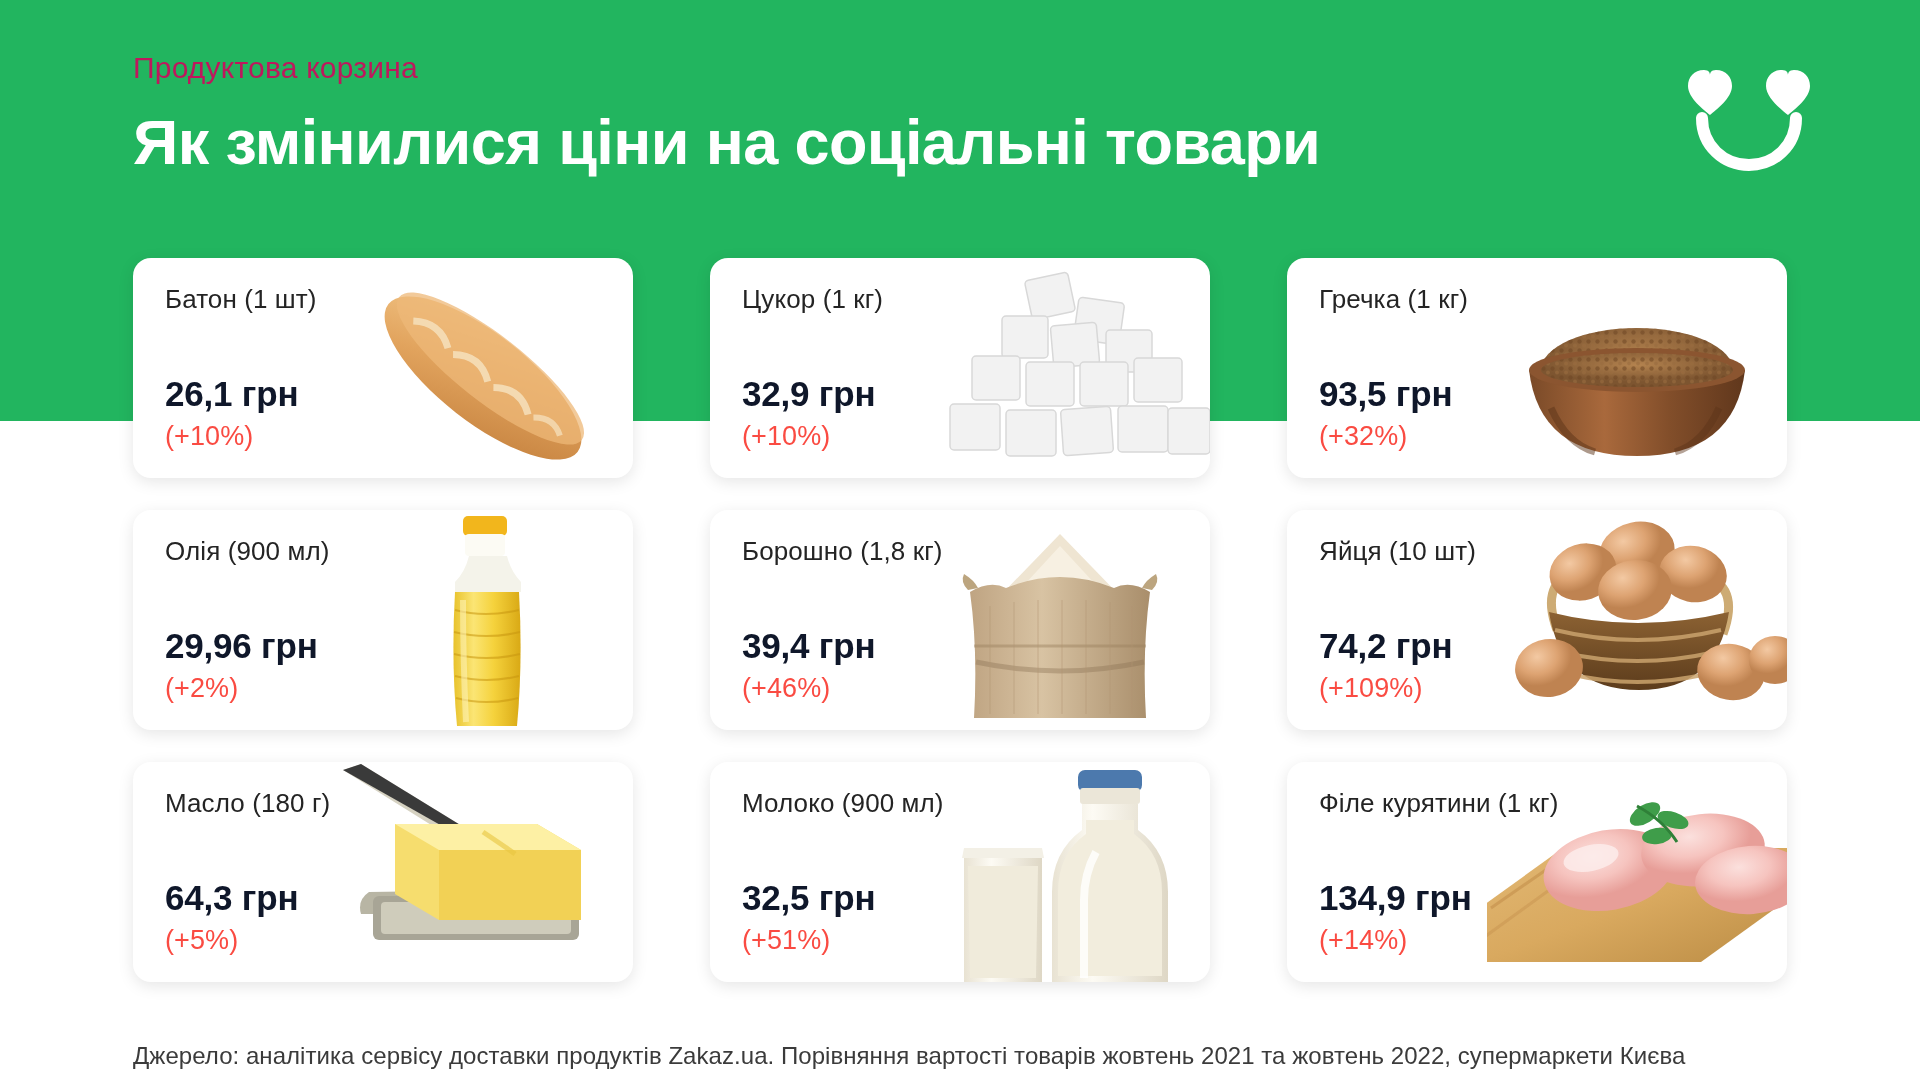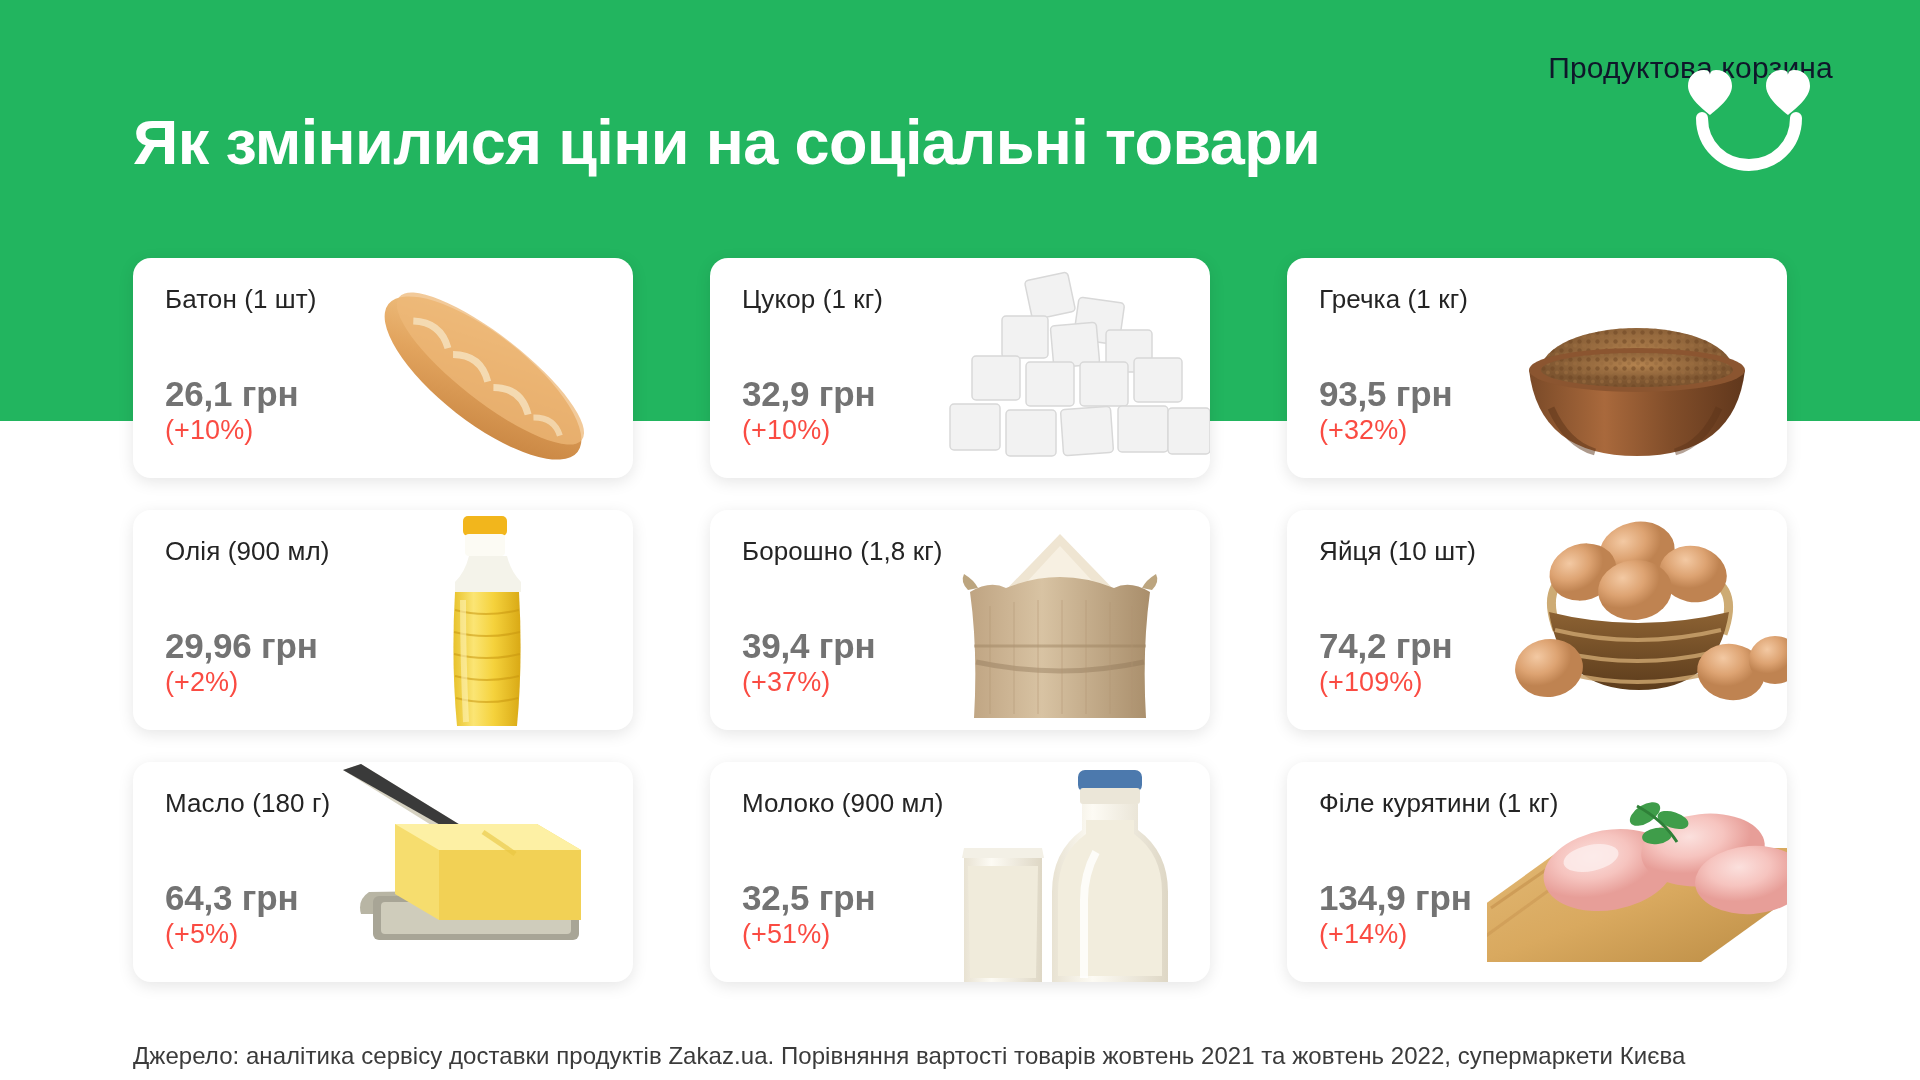--- a/index.html
+++ b/index.html
@@ -17,22 +17,22 @@
     position: absolute; left: 0; top: 0;
     width: 1920px; height: 421px;
     background: #22b55f;
   }
 
   .header-inner {
     position: absolute; left: 133px; top: 50px;
     width: 1700px;
   }
   .kicker {
-    font-size: 30px; color: #0f172a; letter-spacing: .2px;
-    font-weight: 400; line-height: 1.2; text-align: right;
+    font-size: 30px; color: #be185d; letter-spacing: .2px;
+    font-weight: 400; line-height: 1.2;
   }
   .headline {
     margin-top: 22px;
     font-size: 63px; font-weight: 700; color: #ffffff;
     letter-spacing: -0.6px; line-height: 1.08; white-space: nowrap;
   }
 
   
   .logo {
     position: absolute; right: 90px; top: 60px;
@@ -58,26 +58,26 @@
     padding-left: 8px;
   }
   .card-title {
     position: absolute; left: 32px; top: 26px;
     font-size: 26px; color: #242424; font-weight: 400;
     letter-spacing: .1px; white-space: nowrap;
     z-index: 3;
   }
   .card-price {
     position: absolute; left: 32px; bottom: 64px;
-    font-size: 35px; font-weight: 700; color: #737373;
+    font-size: 35px; font-weight: 700; color: #0f172a;
     letter-spacing: -0.2px; white-space: nowrap;
     z-index: 3;
   }
   .card-delta {
-    position: absolute; left: 32px; bottom: 32px;
+    position: absolute; left: 32px; bottom: 26px;
     font-size: 27px; font-weight: 400; color: #fa4b42;
     letter-spacing: .1px; white-space: nowrap;
     z-index: 3;
   }
   .card-art {
     position: absolute; right: 0; top: 0;
     width: 300px; height: 220px;
     z-index: 1;
     pointer-events: none;
   }
@@ -225,21 +225,21 @@
             </g>
             <path d="M34 86 q0 60 3 122" stroke="#fff6c0" stroke-width="6" opacity=".55" fill="none"></path>
           </g>
         </svg>
       </div>
     </div>
 
     <div class="card">
       <div class="card-title">Борошно (1,8 кг)</div>
       <div class="card-price">39,4 грн</div>
-      <div class="card-delta">(+37%)</div>
+      <div class="card-delta">(+46%)</div>
       <div class="card-art">
         <svg viewBox="0 0 300 220">
           <defs>
             <linearGradient id="sackG" x1="0" y1="0" x2="1" y2="0">
               <stop offset="0%" stop-color="#bfa482"></stop>
                 <stop offset="40%" stop-color="#d8c3a3"></stop>
               <stop offset="100%" stop-color="#a98e6b"></stop>
             </linearGradient>
           </defs>
           <path d="M150 24 l62 64 l-124 0 Z" fill="#efe5d2"></path>

